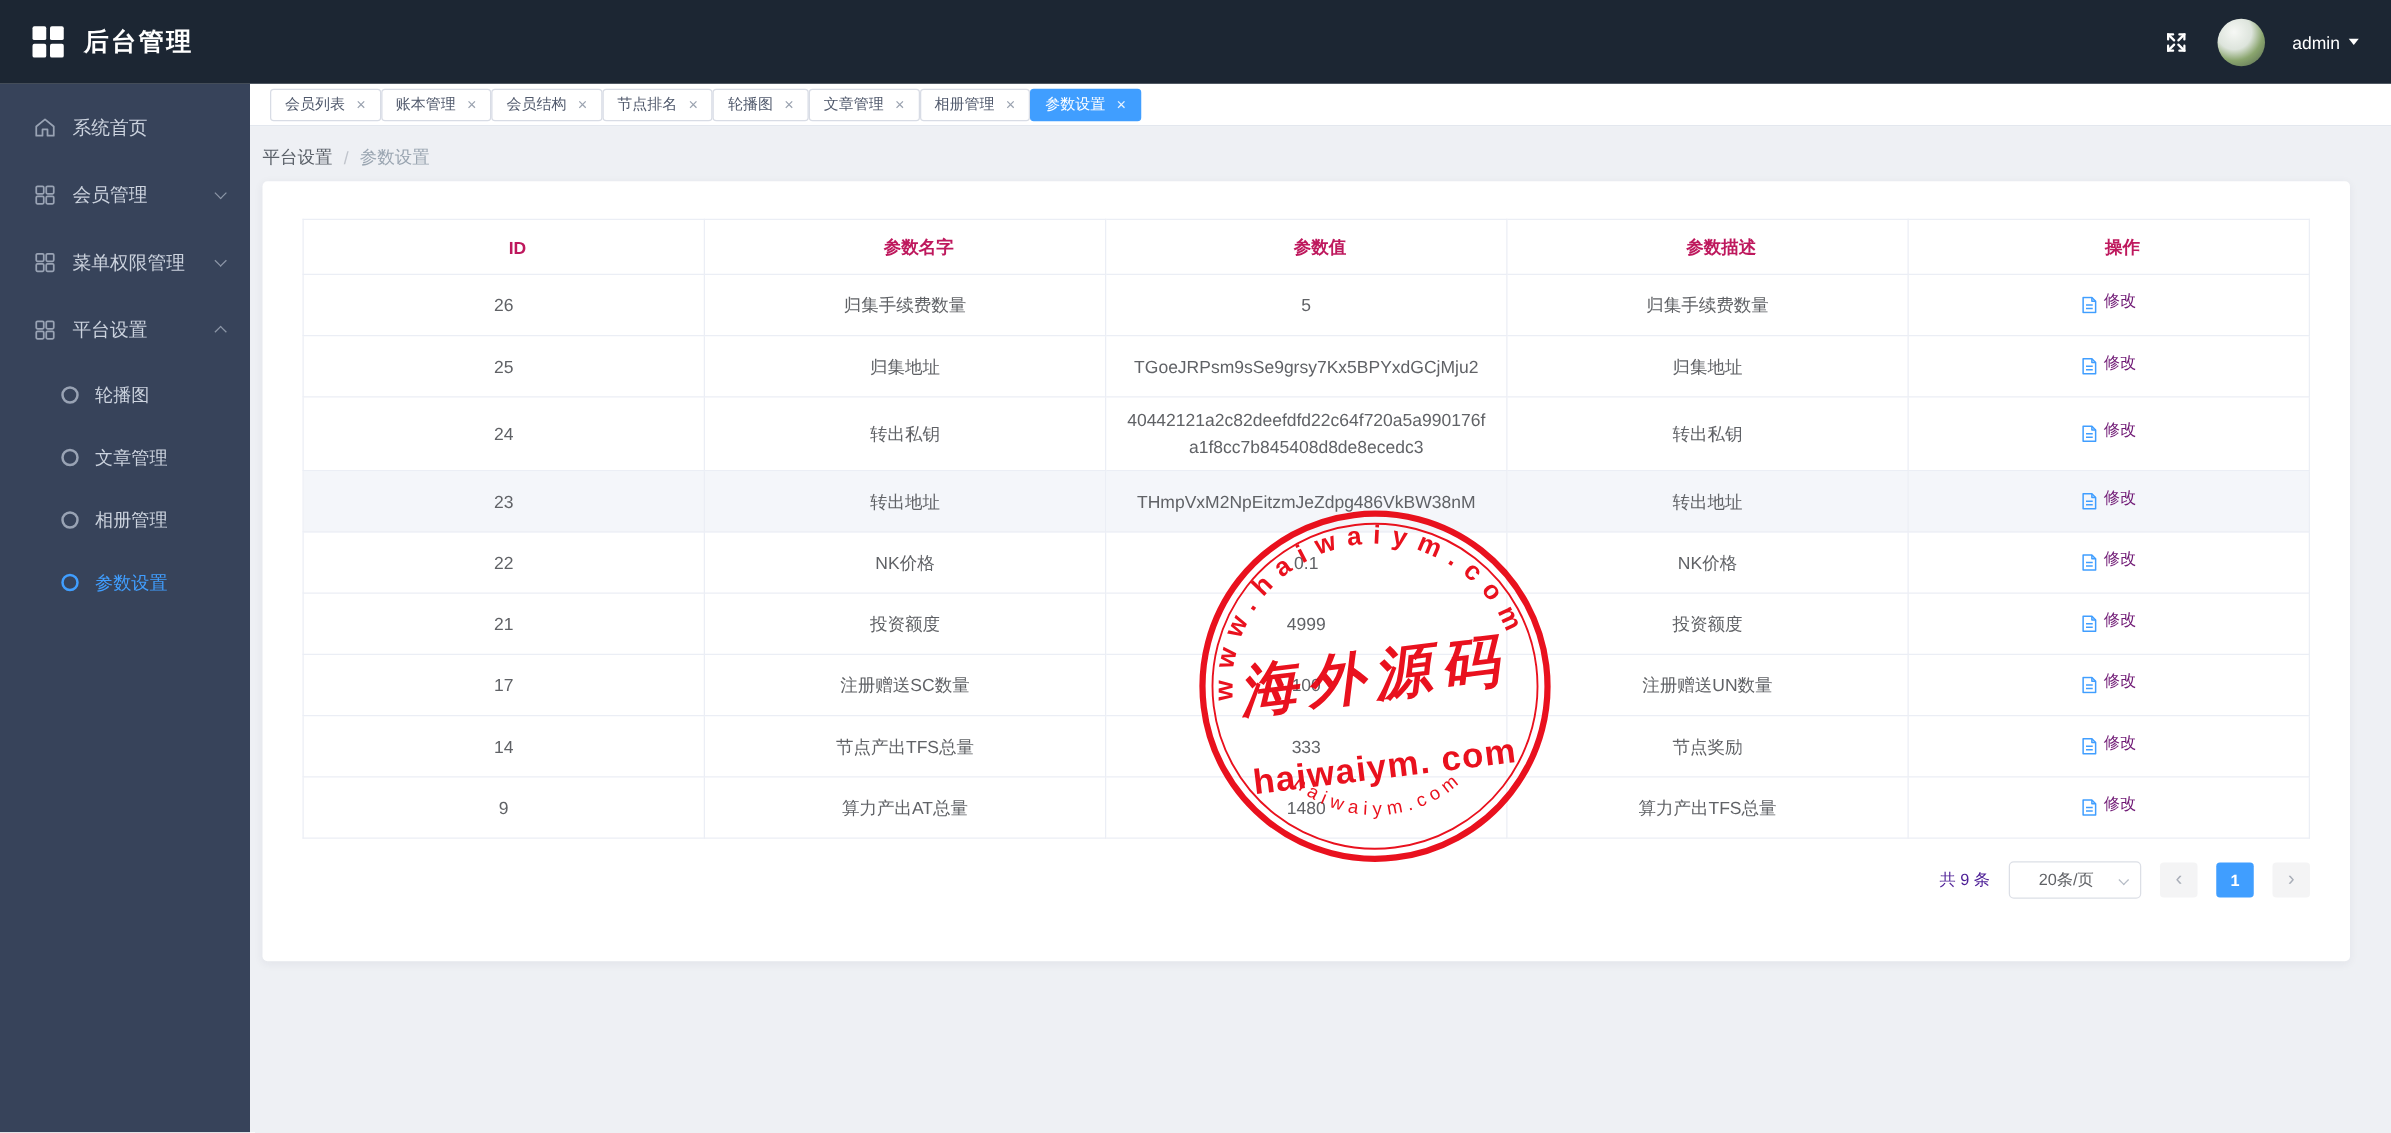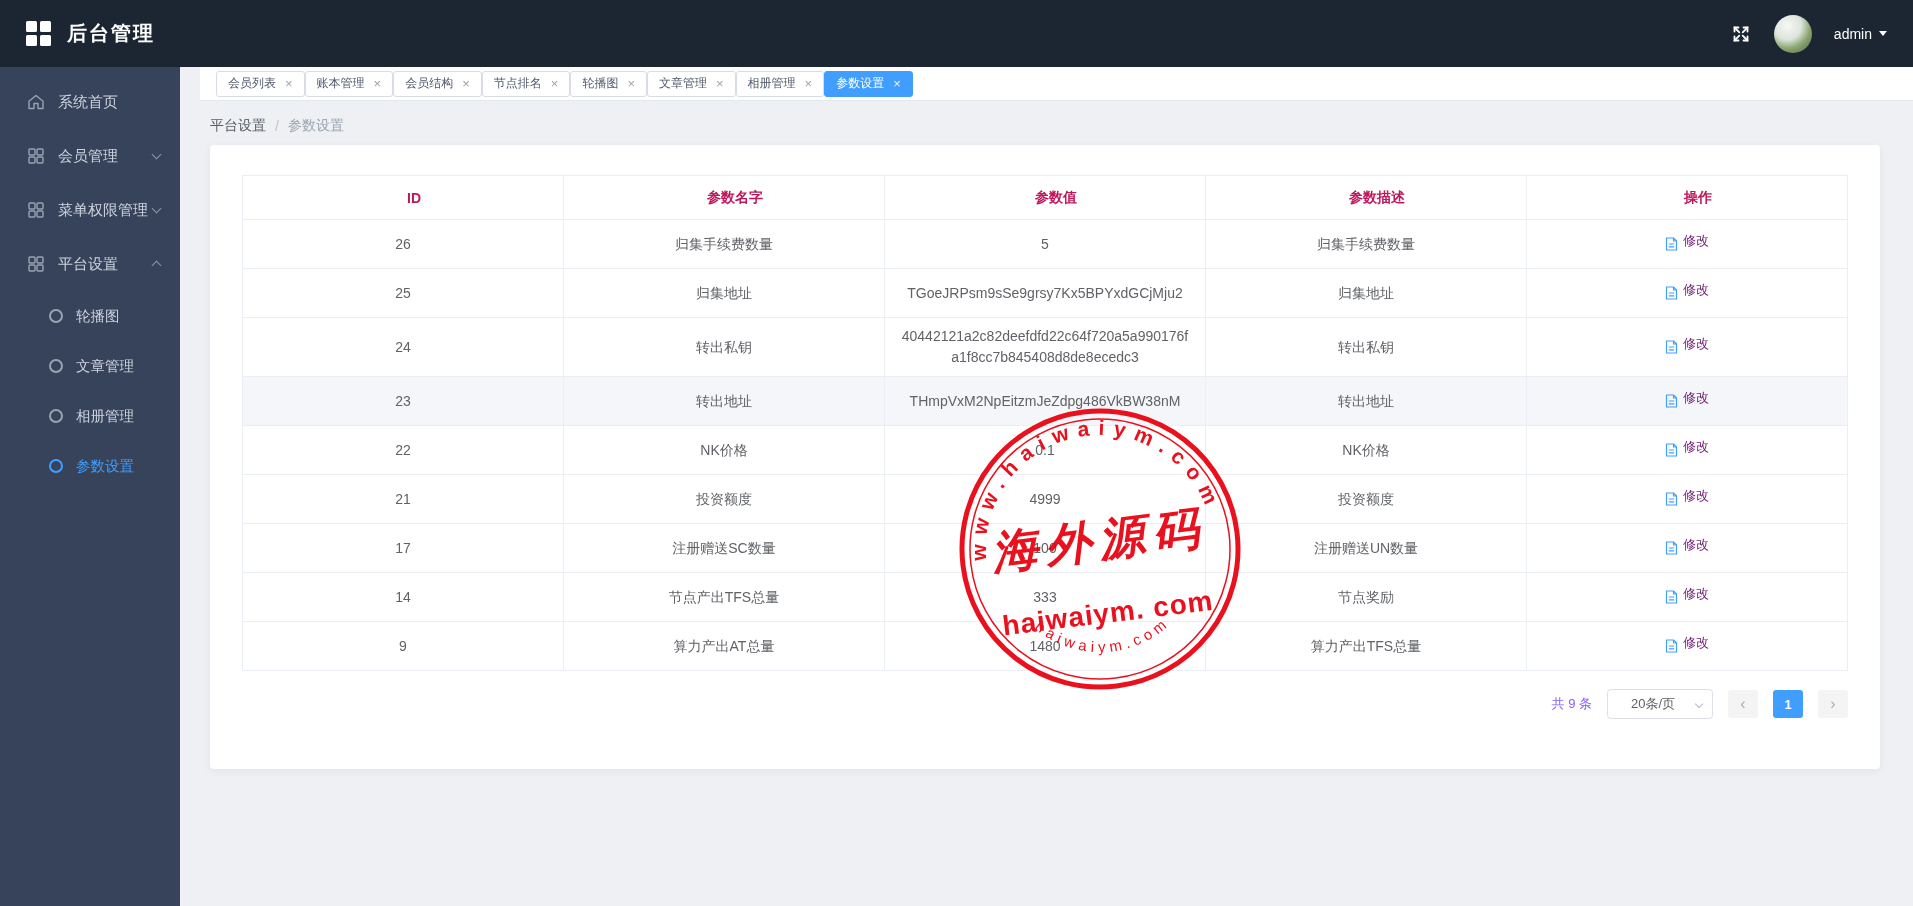--- a/index.html
+++ b/index.html
@@ -13,21 +13,21 @@
   .logo-grid span { background:#ffffff; border-radius:1.5px; display:block; }
   .app-title { color:#ffffff; font-size:20px; font-weight:bold; letter-spacing:2px; }
   .topbar-right { margin-left:auto; display:flex; align-items:center; gap:22px; }
   .fs-btn { width:22px; height:22px; cursor:pointer; display:flex; align-items:center; justify-content:center; }
   .avatar { width:38px; height:38px; border-radius:50%; cursor:pointer;
             background: radial-gradient(circle at 35% 28%, #f6f8f5 0%, #dde4dc 38%, #8aa56e 62%, #4e5f4c 100%); }
   .user { color:#ffffff; font-size:14px; display:flex; align-items:center; gap:7px; cursor:pointer; }
   .caret-down { width:0; height:0; border-left:4px solid transparent; border-right:4px solid transparent; border-top:5px solid #ffffff; }
 
   
-  .sidebar { position:absolute; left:0; top:67px; bottom:0; width:180px; background:#37435a; padding-top:8px; z-index:15;text-align:right; }
+  .sidebar { position:absolute; left:0; top:67px; bottom:0; width:200px; background:#37435a; padding-top:8px; z-index:15;text-align:right; }
   .side-item { height:54px; display:flex; align-items:center; padding:0 20px 0 27px; color:#ccd3de; font-size:15px; cursor:pointer; }
   .side-item .mi { width:18px; height:18px; margin-right:13px; color:#99a3b4; flex:none; }
   .side-item .mi svg { display:block; width:100%; height:100%; }
   .chev { width:7px; height:7px; border-right:1.6px solid #8d97a8; border-bottom:1.6px solid #8d97a8; flex:none; }
   .side-item .chev { margin-left:auto; }
   .chev.down { transform:rotate(45deg); margin-top:-3px; }
   .chev.up { transform:rotate(-135deg); margin-top:3px; }
   .side-sub .side-item { padding-left:49px; height:50px; font-size:14.5px; }
   .ring { width:14px; height:14px; border-radius:50%; border:2px solid #99a3b4; margin-right:13px; flex:none; }
   .side-item.active { color:#409eff; }
@@ -55,21 +55,21 @@
 
   .ptable { width:100%; border-collapse:collapse; table-layout:fixed; }
   .ptable th, .ptable td { border:1px solid #ebeef5; text-align:center; padding:8px 14px; word-break:break-all; }
   .ptable th { height:44px; color:#be185d; font-size:14px; font-weight:bold;padding-left:36px; }
   .ptable td { height:49px; color:#606266; font-size:14px; line-height:1.5; }
   .ptable tr.highlight td { background:#f4f6fa; }
   .edit-link { color:#701a75; display:inline-flex; align-items:flex-end; gap:5px; font-size:13px; cursor:pointer; text-decoration:none; }
   .edit-link svg { display:block; }
 
   .pagination { display:flex; justify-content:flex-end; align-items:center; gap:15px; margin-top:18px; }
-  .pg-total { font-size:13px; color:#8b5cf6; }
+  .pg-total { font-size:13px; color:#4c1d95; }
   .pg-size { position:relative; width:106px; height:30px; border:1px solid #dcdfe6; border-radius:4px;
              display:flex; align-items:center; justify-content:center; font-size:13px; color:#606266; cursor:pointer; padding-right:14px; }
   .pg-size .chev { position:absolute; right:10px; top:11px; border-color:#b6bcc6; width:6px; height:6px; transform:rotate(45deg); }
   .pg-btn { width:30px; height:28px; background:#f4f4f5; border-radius:3px; display:flex; align-items:center;
             justify-content:center; color:#a9aeb8; font-size:16px; cursor:pointer; }
   .pg-current { width:30px; height:28px; background:#409eff; border-radius:3px; color:#ffffff; display:flex;
                 align-items:center; justify-content:center; font-size:13px; font-weight:bold; cursor:pointer; }
 
   
   .watermark { position:absolute; left:955px; top:404px; width:290px; height:290px; z-index:40;

